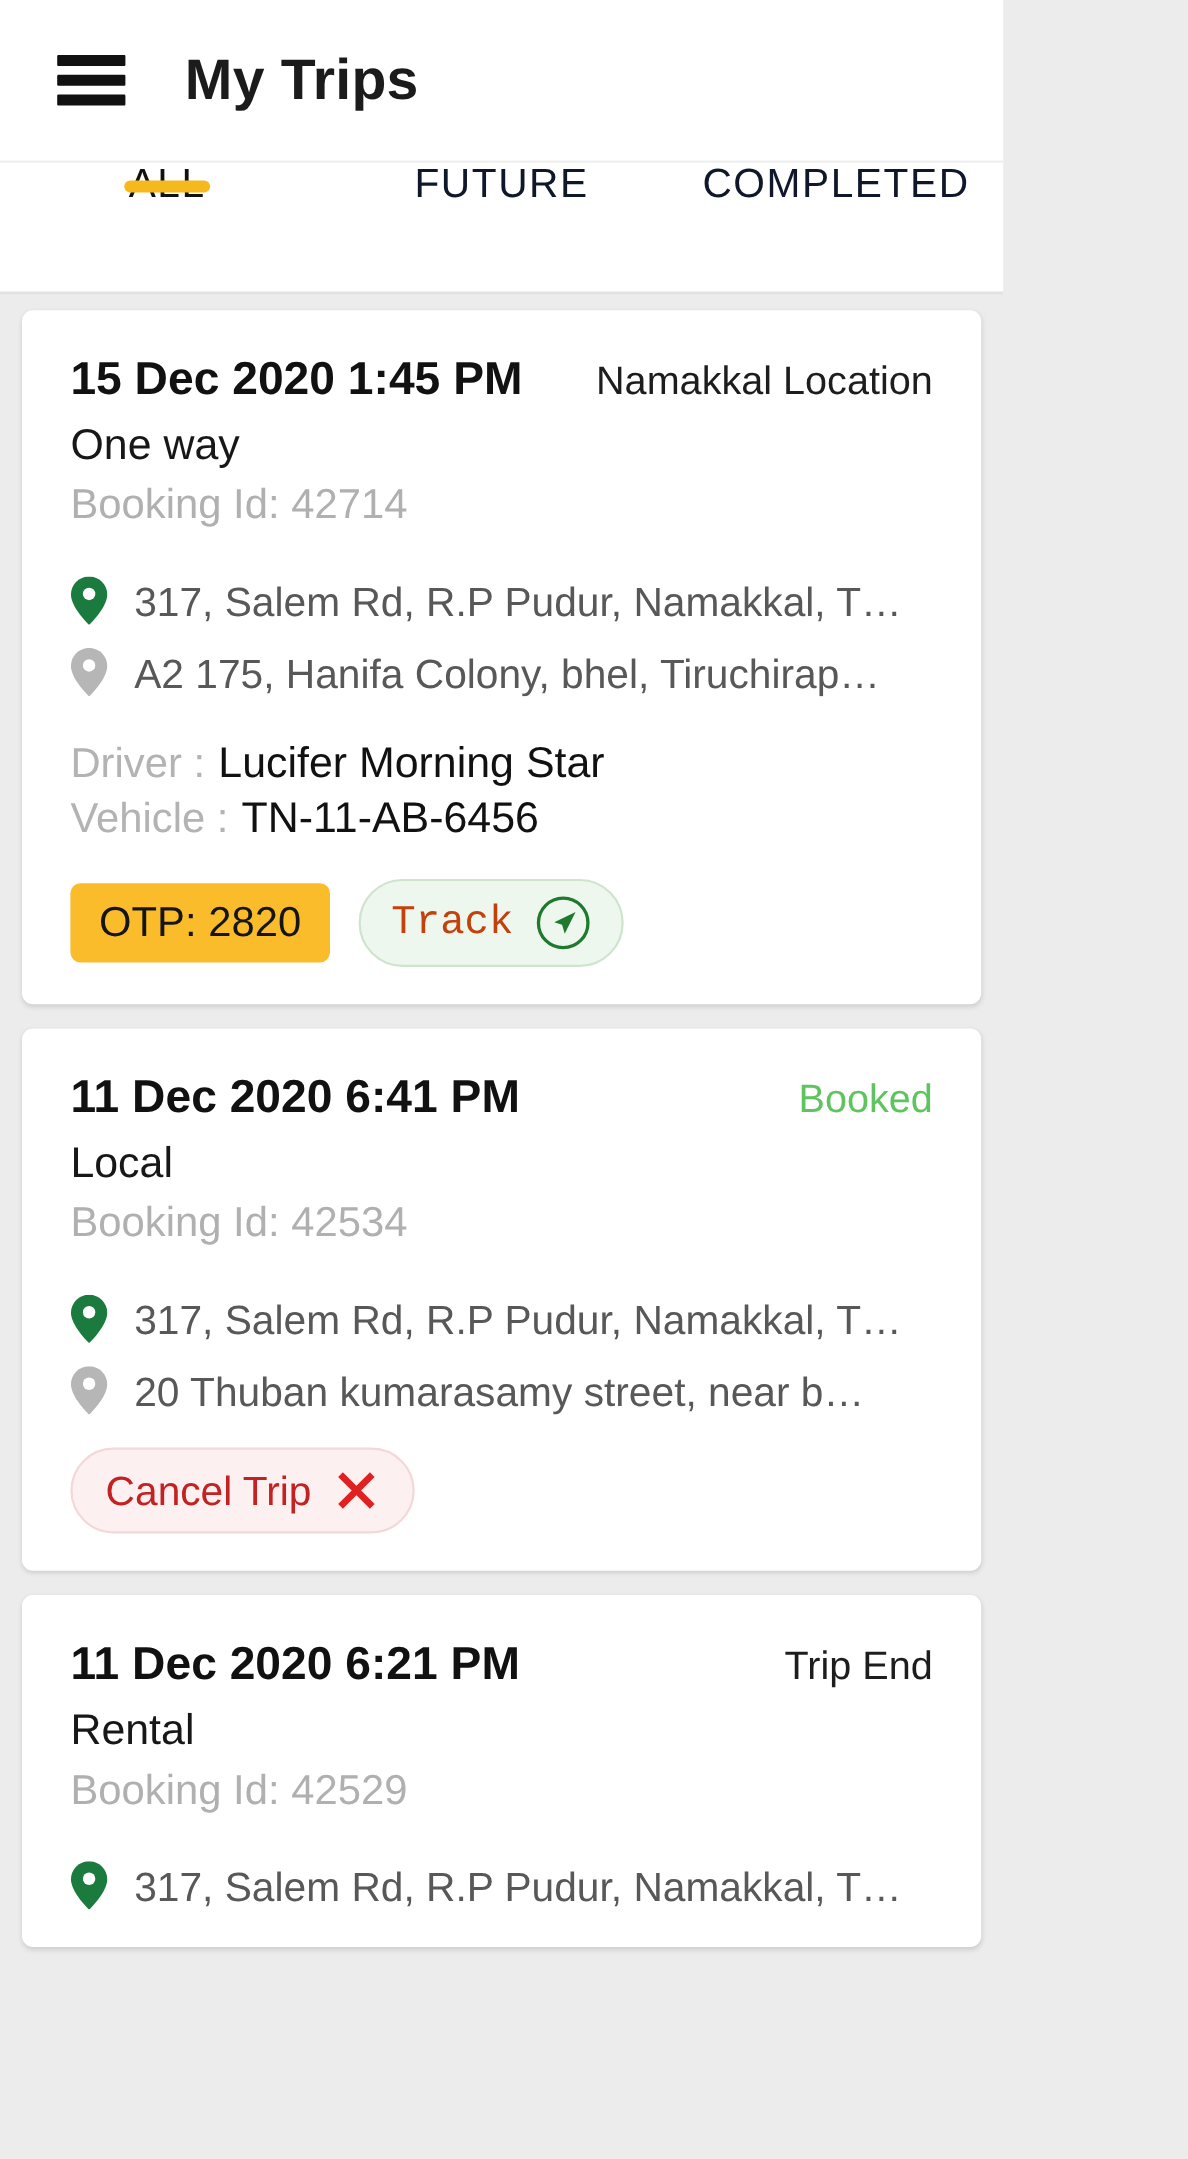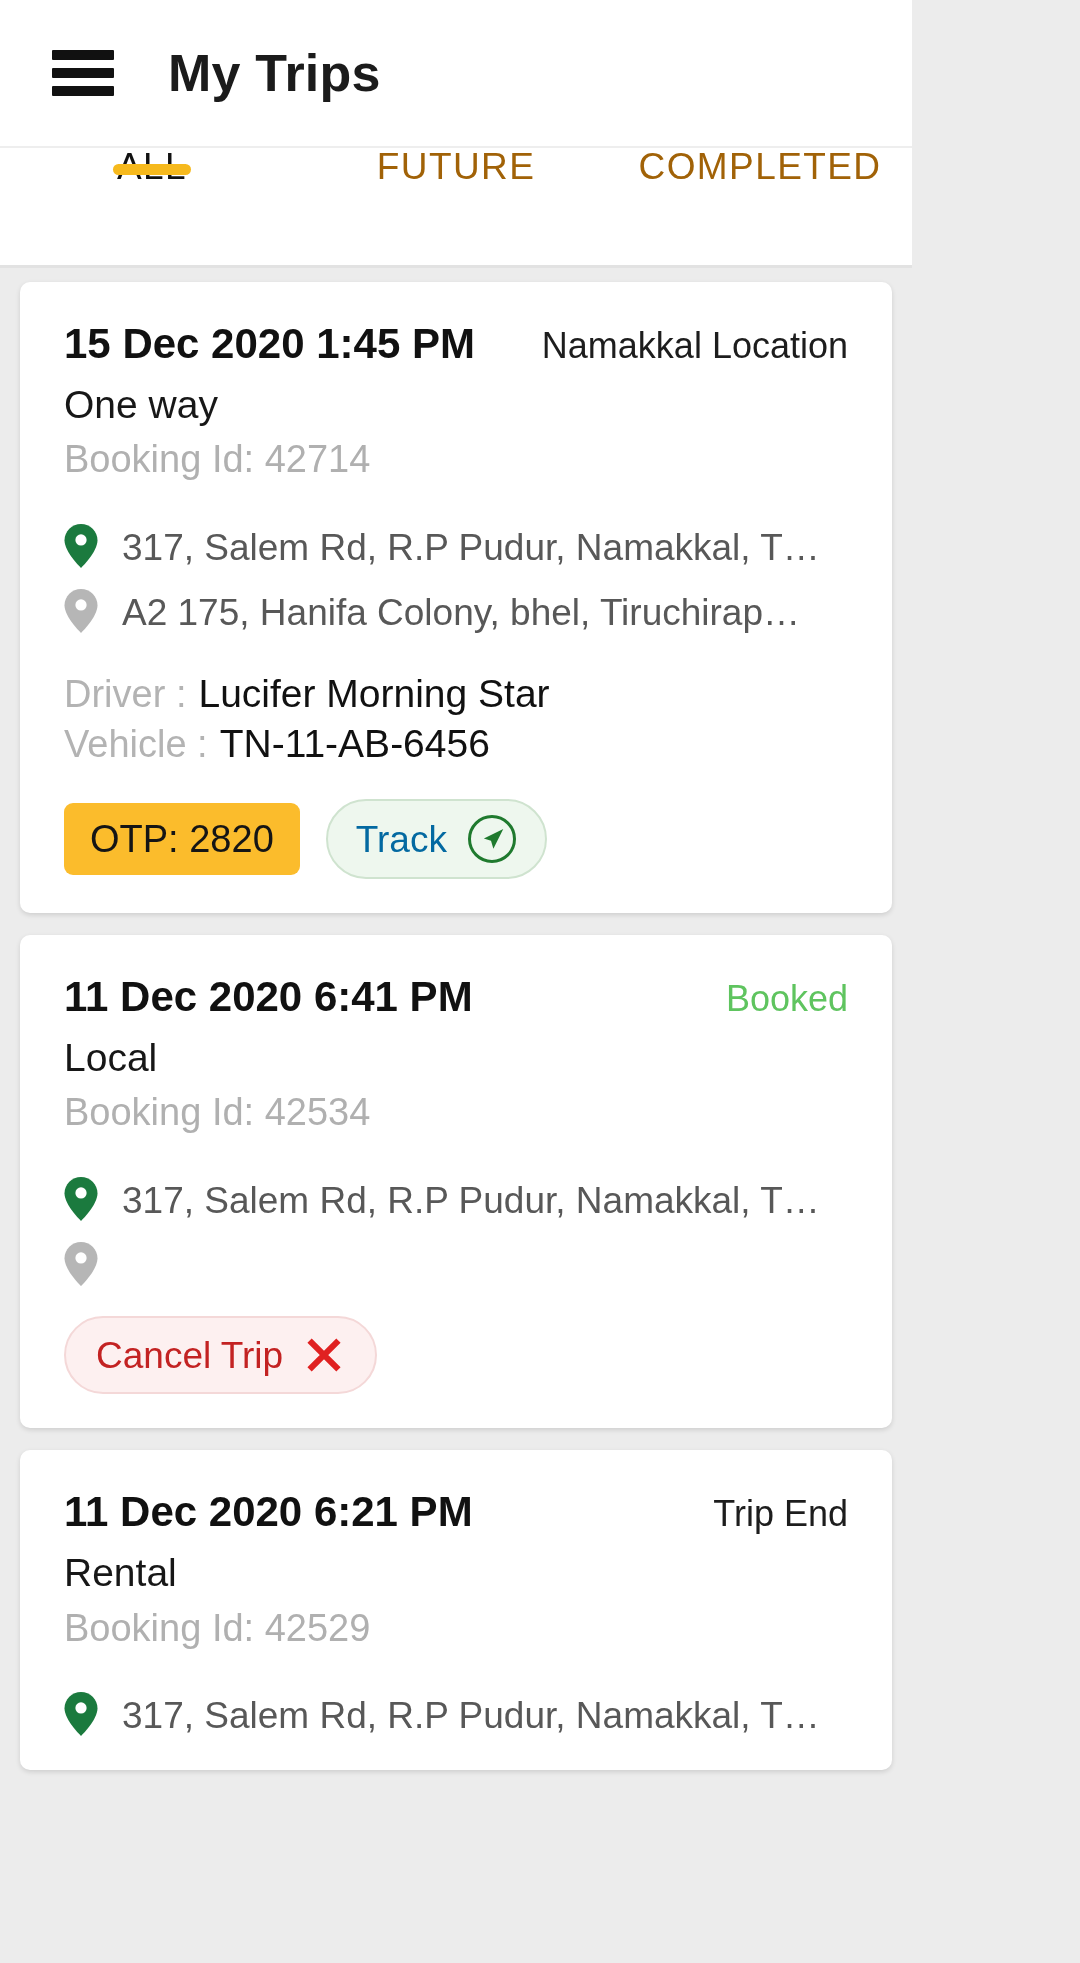--- a/index.html
+++ b/index.html
@@ -72,21 +72,21 @@
     display: flex;
     flex-direction: column;
     align-items: center;
     justify-content: center;
     position: relative;
     cursor: pointer;
   }
   .tab .tab-label {
     font-size: 37px;
     letter-spacing: 1.4px;
-    color: #a16207;
+    color: #0f172a;
     line-height: 1;
     padding-bottom: 8px;
   }
   .tab.active .tab-label { color: #111111; }
   .tab .tab-underline {
     position: absolute;
     bottom: 18px;
     width: 78px;
     height: 11px;
     border-radius: 6px;
@@ -208,23 +208,24 @@
     background: #eef7ee;
     border: 2px solid #cfe3cf;
     border-radius: 48px;
     padding: 13px 28px;
     display: inline-flex;
     align-items: center;
     cursor: pointer;
   }
   .track-label {
     font-size: 37px;
-    color: #0369a1;
-    line-height: 1;
-    white-space: nowrap;
+    color: #c2410c;
+    line-height: 1;
+    white-space: nowrap;
+    font-family: Liberation Mono, monospace;
   }
   .track-icon {
     width: 50px;
     height: 50px;
     margin-left: 20px;
     flex: 0 0 auto;
     display: block;
   }
 
   .cancel-btn {
@@ -345,20 +346,21 @@
             <path d="M12 0C5.4 0 0 5.3 0 11.9 0 20.6 12 32 12 32s12-11.4 12-20.1C24 5.3 18.6 0 12 0z" fill="#1B7A3E"></path>
             <circle cx="12" cy="11.6" r="4.1" fill="#FFFFFF"></circle>
           </svg>
           <div class="addr-text">317, Salem Rd, R.P Pudur, Namakkal, T…</div>
         </div>
         <div class="addr-row">
           <svg class="pin" viewBox="0 0 24 32">
             <path d="M12 0C5.4 0 0 5.3 0 11.9 0 20.6 12 32 12 32s12-11.4 12-20.1C24 5.3 18.6 0 12 0z" fill="#B6B6B6"></path>
             <circle cx="12" cy="11.6" r="4.1" fill="#FFFFFF"></circle>
           </svg>
+          <div class="addr-text">20 Thuban kumarasamy street, near b…</div>
         </div>
       </div>
 
       <div class="actions">
         <div class="cancel-btn">
           <div class="cancel-label">Cancel Trip</div>
           <svg class="cancel-x" viewBox="0 0 32 32">
             <path d="M5 5 L27 27 M27 5 L5 27" stroke="#E02121" stroke-width="4.6" stroke-linecap="butt"></path>
           </svg>
         </div>

